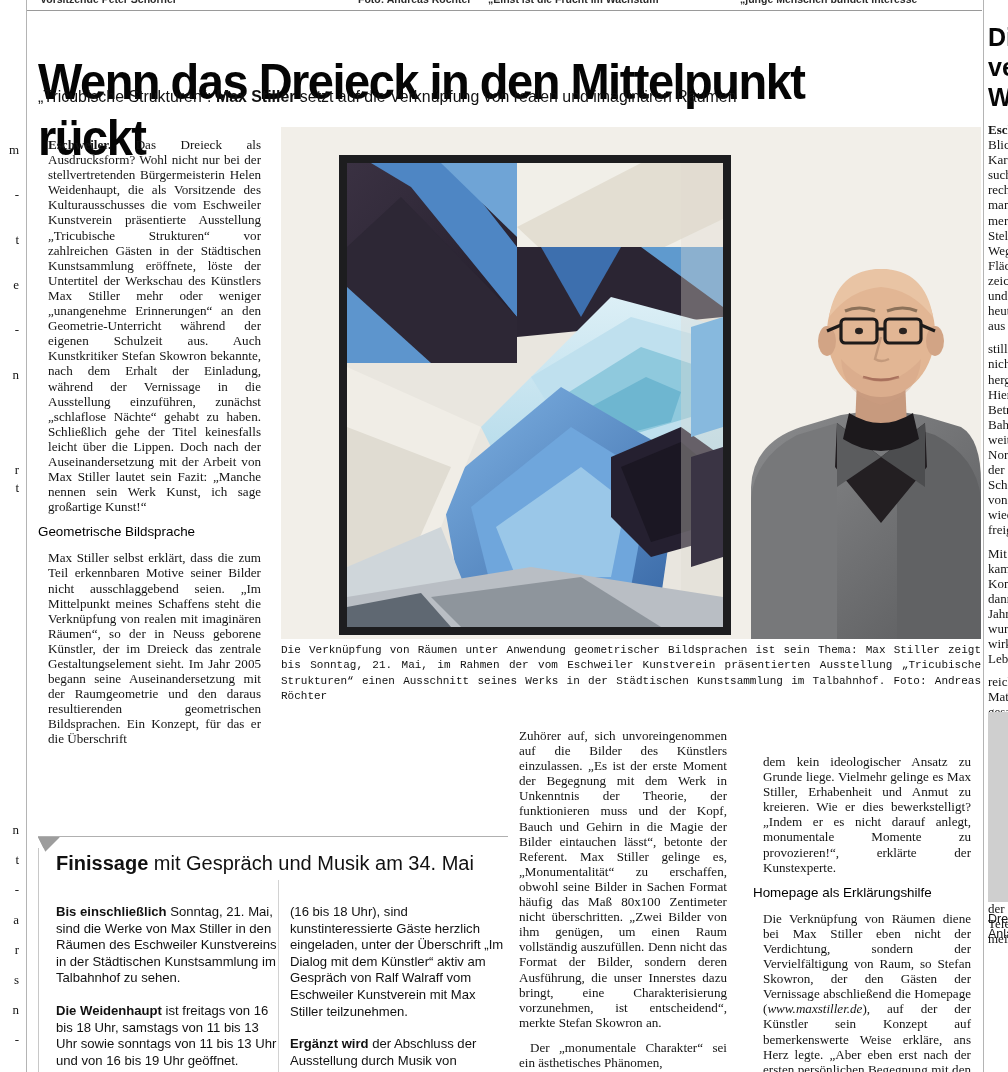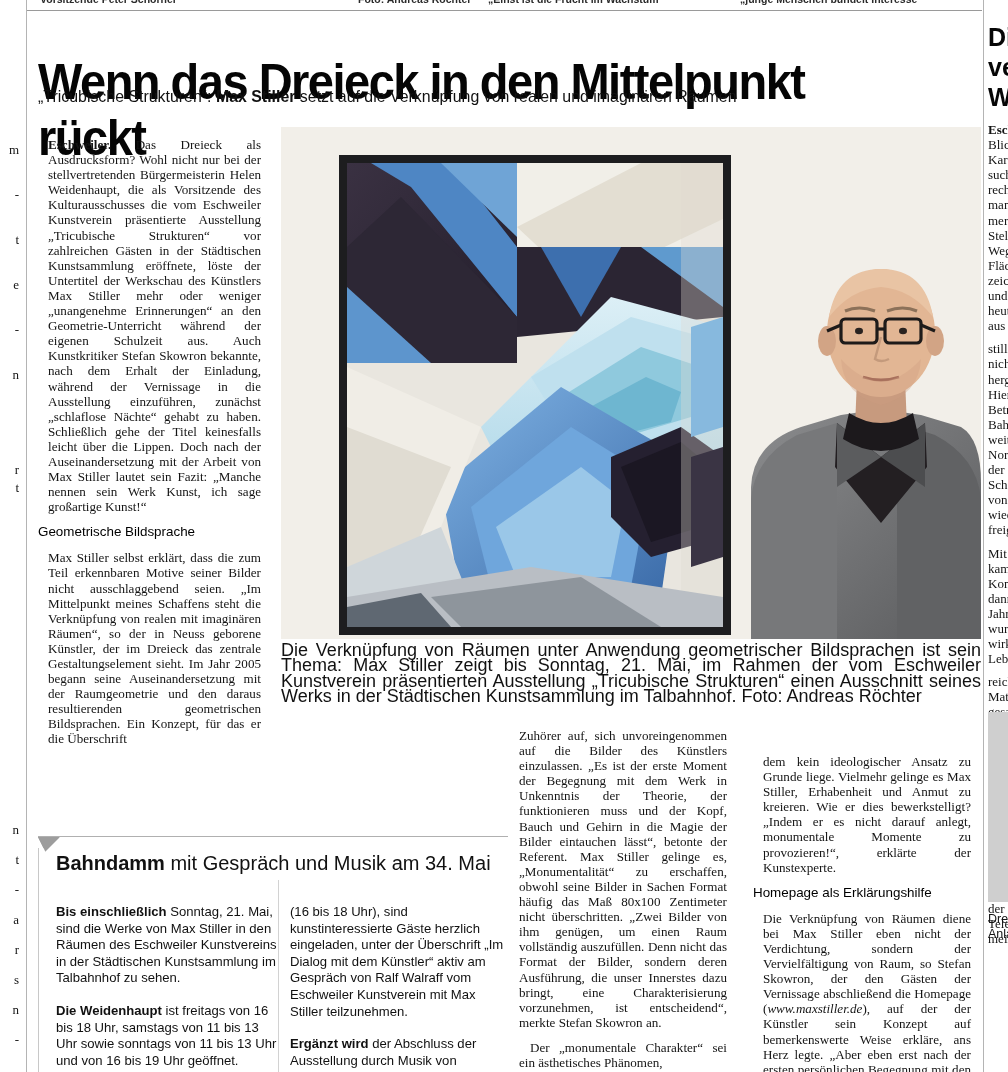--- a/index.html
+++ b/index.html
@@ -76,22 +76,22 @@
 
   
   .photo{
     position:absolute;left:281px;top:127px;width:700px;height:512px;
     background:#efece6;overflow:hidden;
   }
   .photo svg{display:block;}
 
   .caption{
     position:absolute;left:281px;top:643px;width:700px;
-    font-family:Liberation Sans, sans-serif;
-    font-size:18px;line-height:15.3px;color:#111;text-align:justify;
+    font-family:Liberation Mono, monospace;
+    font-size:11px;line-height:15.3px;color:#111;text-align:justify;
   }
 
   
   .infobox{
     position:absolute;left:38px;top:836px;width:470px;height:236px;
   }
   .infobox .ib-top{position:absolute;left:0;top:0;width:470px;height:1px;
     background:#b0b0b0;}
   .ib-tri{
     position:absolute;left:0;top:1px;width:0;height:0;
@@ -317,21 +317,21 @@
     <p><span>Die Verknüpfung von Räumen diene bei Max Stiller eben nicht der Verdichtung, sondern der Vervielfältigung von Raum, so Stefan Skowron, der den Gästen der Vernissage abschließend die Homepage (</span><i>www.maxstiller.de</i><span>), auf der der Künstler sein Konzept auf bemerkenswerte Weise erkläre, ans Herz legte. „Aber eben erst nach der ersten persönlichen Begegnung mit den Kunstwerken!“ (ran)</span></p>
   </div>
 
   <div class="infobox">
     <div class="ib-top"></div>
     <div class="ib-tri"></div>
     <div class="vrule" style="left:0;top:12px;height:224px;background:#c8c8c8;"></div>
     <div class="vrule" style="left:240px;top:44px;height:192px;background:#d2d2d2;"></div>
 
     <div class="ib-title">
-      <b>Bahndamm</b><span> mit Gespräch und Musik am 34. Mai</span>
+      <b>Finissage</b><span> mit Gespräch und Musik am 34. Mai</span>
     </div>
 
     <div class="ib-col ib-c1">
       <p><b>Bis einschließlich</b><span> Sonntag, 21. Mai, sind die Werke von Max Stiller in den Räumen des Eschweiler Kunstvereins in der Städtischen Kunstsammlung im Talbahnhof zu sehen.</span></p>
       <p><b>Die Weidenhaupt</b><span> ist freitags von 16 bis 18 Uhr, samstags von 11 bis 13 Uhr sowie sonntags von 11 bis 13 Uhr und von 16 bis 19 Uhr geöffnet.</span></p>
       <p><b>Zur Finissage</b><span> am Sonntag, 21. Mai</span></p>
     </div>
 
     <div class="ib-col ib-c2">
       <p><span>(16 bis 18 Uhr), sind kunstinteressierte Gäste herzlich eingeladen, unter der Überschrift „Im Dialog mit dem Künstler“ aktiv am Gespräch von Ralf Walraff vom Eschweiler Kunstverein mit Max Stiller teilzunehmen.</span></p>

